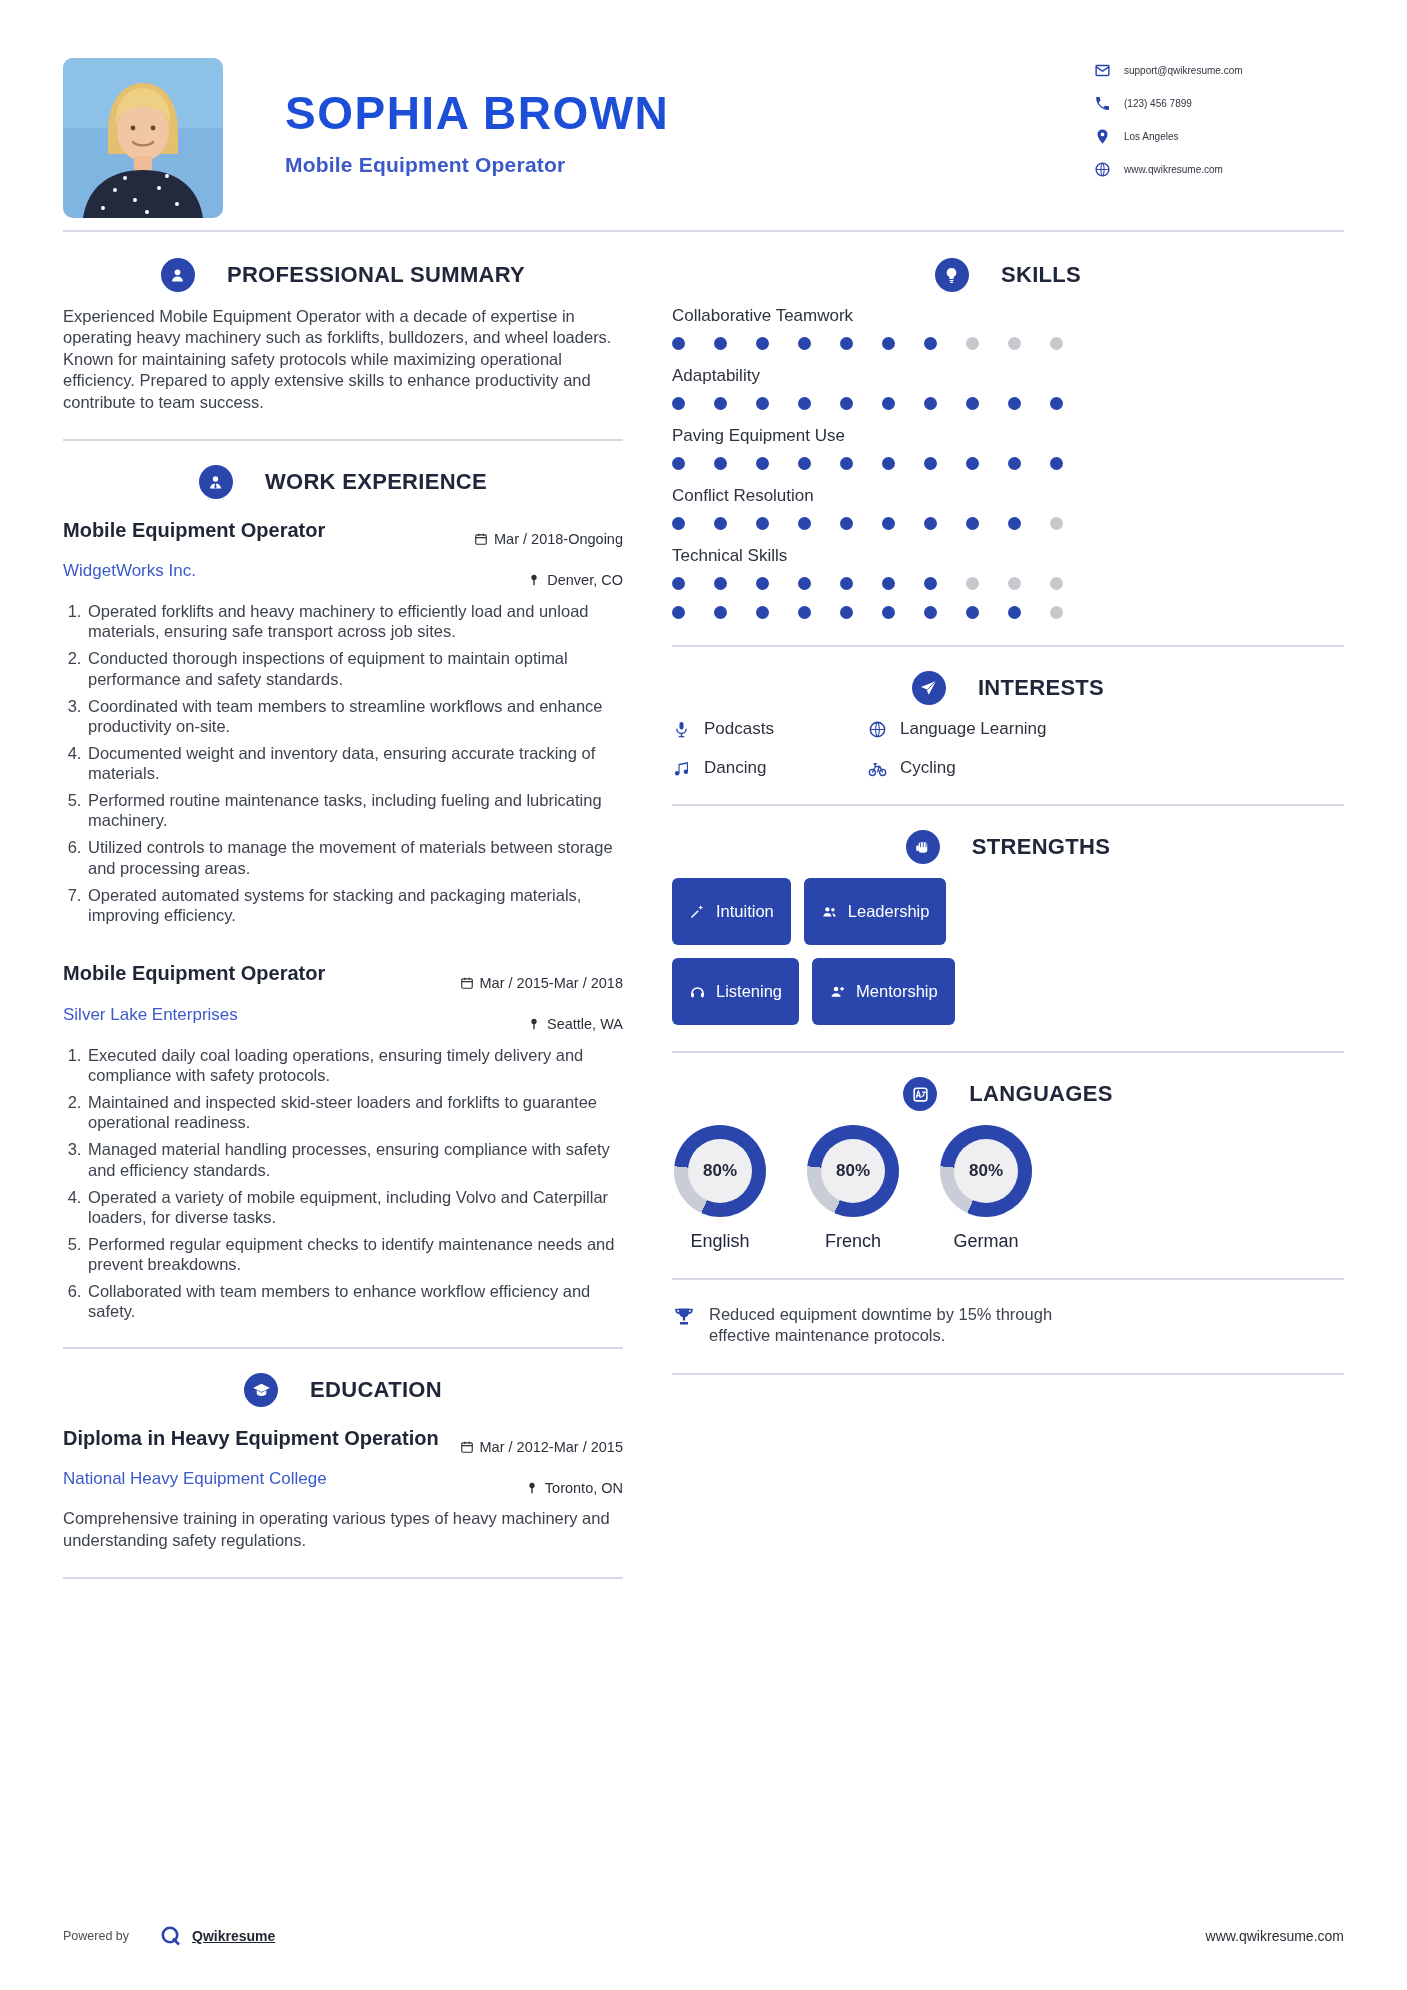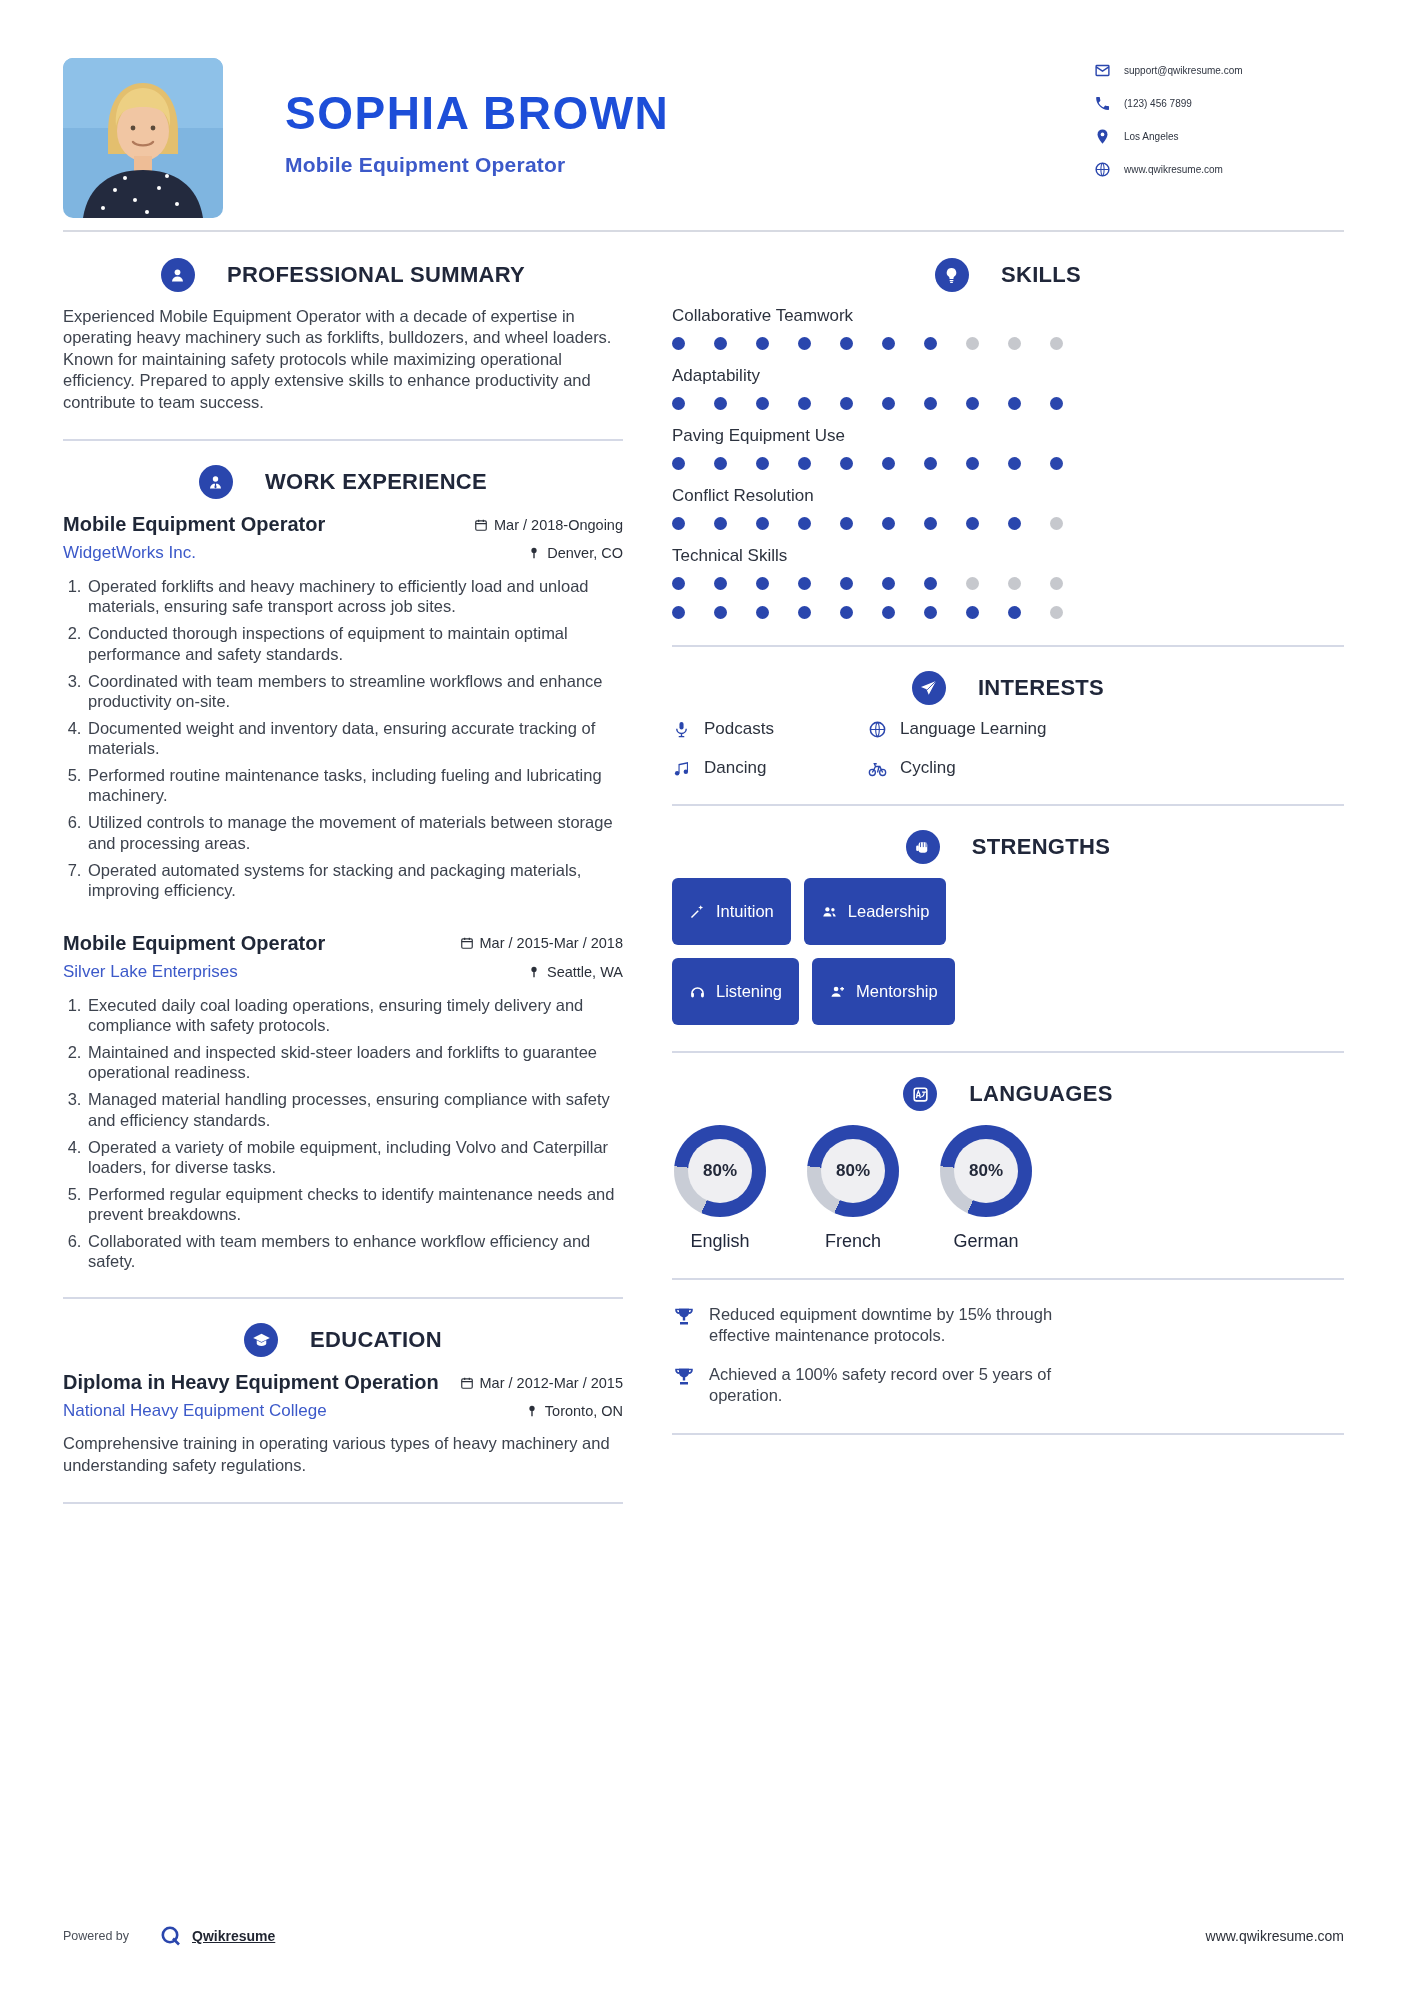--- a/index.html
+++ b/index.html
@@ -38,21 +38,21 @@
   .sec-icon svg { width:19px; height:19px; display:block; }
   .sec-title { font-size:22px; font-weight:700; color:#20273a; letter-spacing:.3px; }
 
   .para { font-size:16.5px; line-height:1.3; color:#3d434e; }
 
   
   .job { margin-top:8px; }
   .job + .job { margin-top:32px; }
   .row-split { display:flex; justify-content:space-between; align-items:center; }
   .job-title { font-size:20px; font-weight:700; color:#1f2737; }
-  .meta { display:flex; align-items:center; gap:6px; font-size:14.5px; color:#2b303a; }
+  .meta { display:flex; align-items:center; gap:6px; font-size:14.5px; color:#2b303a;margin-top:18px; }
   .meta svg { width:14px; height:14px; display:block; color:#2b303a; }
   .company { font-size:17px; color:#3c59c9; font-weight:500; }
   .row2 { margin-top:7px; }
   ol.bullets { margin:13px 0 0 0; padding-left:23px; font-size:16.5px; line-height:1.22; color:#3d434e; }
   ol.bullets li { margin-bottom:7px; padding-left:2px; }
   .edu-desc { margin-top:12px; }
 
   
   .skill { margin-bottom:16px; }
   .skill-name { font-size:17px; color:#2c323e; margin-bottom:11px; }
@@ -563,31 +563,20 @@
           <span class="ach-icon">
             <svg viewBox="0 0 24 24" fill="currentColor">
                 <path d="M7 3.5h10v4a5 5 0 01-10 0z"></path>
                 <path d="M7 4.5H4a3.2 3.2 0 003.4 3.6M17 4.5h3a3.2 3.2 0 01-3.4 3.6" fill="none" stroke="currentColor" stroke-width="1.6"></path>
                 <rect x="10.8" y="12" width="2.4" height="3.5"></rect>
                 <path d="M8 17h8v2.5H8z"></path>
               </svg>
           </span>
           <span>Reduced equipment downtime by 15% through effective maintenance protocols.</span>
         </div>
-        <div class="ach-item">
-          <span class="ach-icon">
-            <svg viewBox="0 0 24 24" fill="currentColor">
-                <path d="M7 3.5h10v4a5 5 0 01-10 0z"></path>
-                <path d="M7 4.5H4a3.2 3.2 0 003.4 3.6M17 4.5h3a3.2 3.2 0 01-3.4 3.6" fill="none" stroke="currentColor" stroke-width="1.6"></path>
-                <rect x="10.8" y="12" width="2.4" height="3.5"></rect>
-                <path d="M8 17h8v2.5H8z"></path>
-              </svg>
-          </span>
-          <span>Achieved a 100% safety record over 5 years of operation.</span>
-        </div>
       </div>
 
       <div class="divider"></div>
     </div>
   </div>
 </div>
 
 <div class="footer">
   <span class="powered">Powered by</span>
   <span class="logo">

